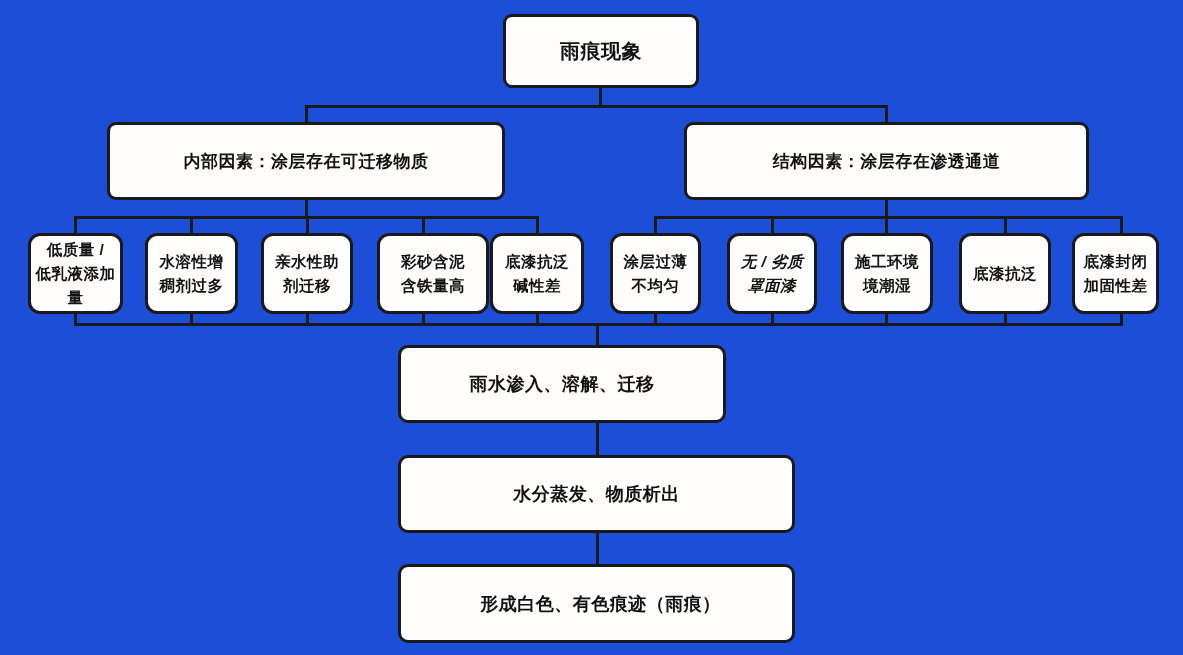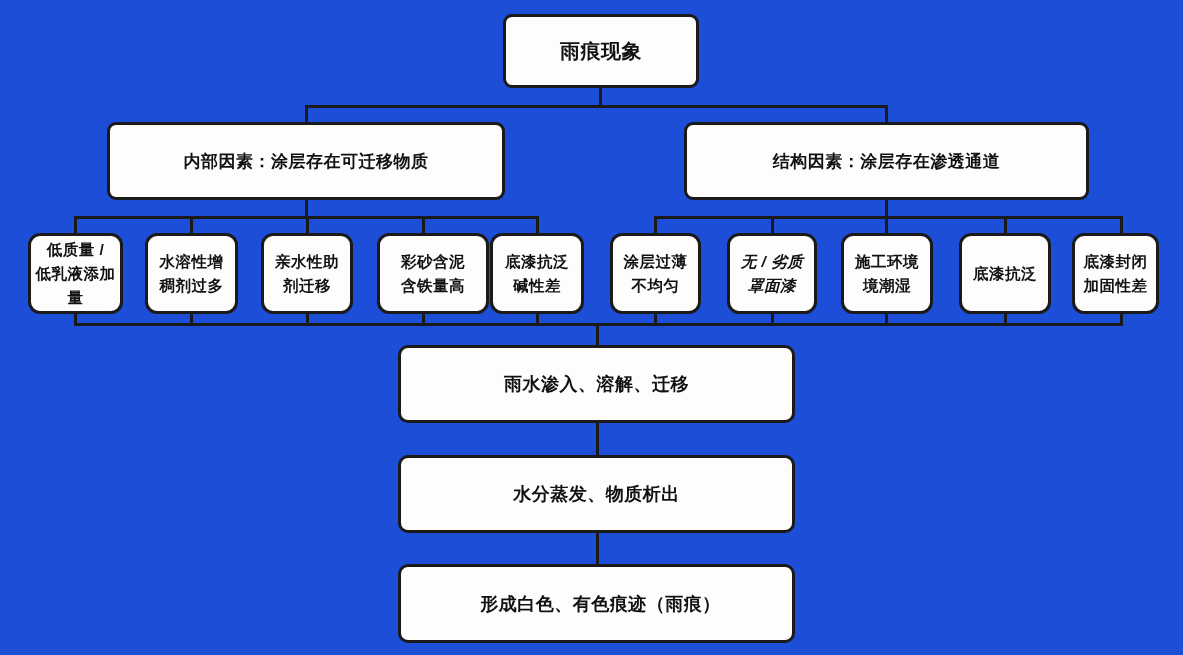--- a/index.html
+++ b/index.html
@@ -109,19 +109,19 @@
 罩面漆</div>
 
   <div class="box cause-box" style="left:841px; top:233px; width:92px; height:81px;">施工环境
 境潮湿</div>
 
   <div class="box cause-box" style="left:959px; top:233px; width:92px; height:81px;">底漆抗泛</div>
 
   <div class="box cause-box" style="left:1072px; top:233px; width:87px; height:81px;">底漆封闭
 加固性差</div>
 
-  <div class="box process-box" style="left:398px; top:345px; width:397px; height:78px;">雨水渗入、溶解、迁移</div>
+  <div class="box process-box" style="left:398px; top:345px; width:328px; height:78px;">雨水渗入、溶解、迁移</div>
 
   <div class="box process-box" style="left:398px; top:455px; width:397px; height:78px;font-family:Liberation Serif, serif;">水分蒸发、物质析出</div>
 
   <div class="box process-box" style="left:398px; top:564px; width:397px; height:79px;padding-left:8px;">形成白色、有色痕迹（雨痕）</div>
 
 </div>
 
 </body></html>

